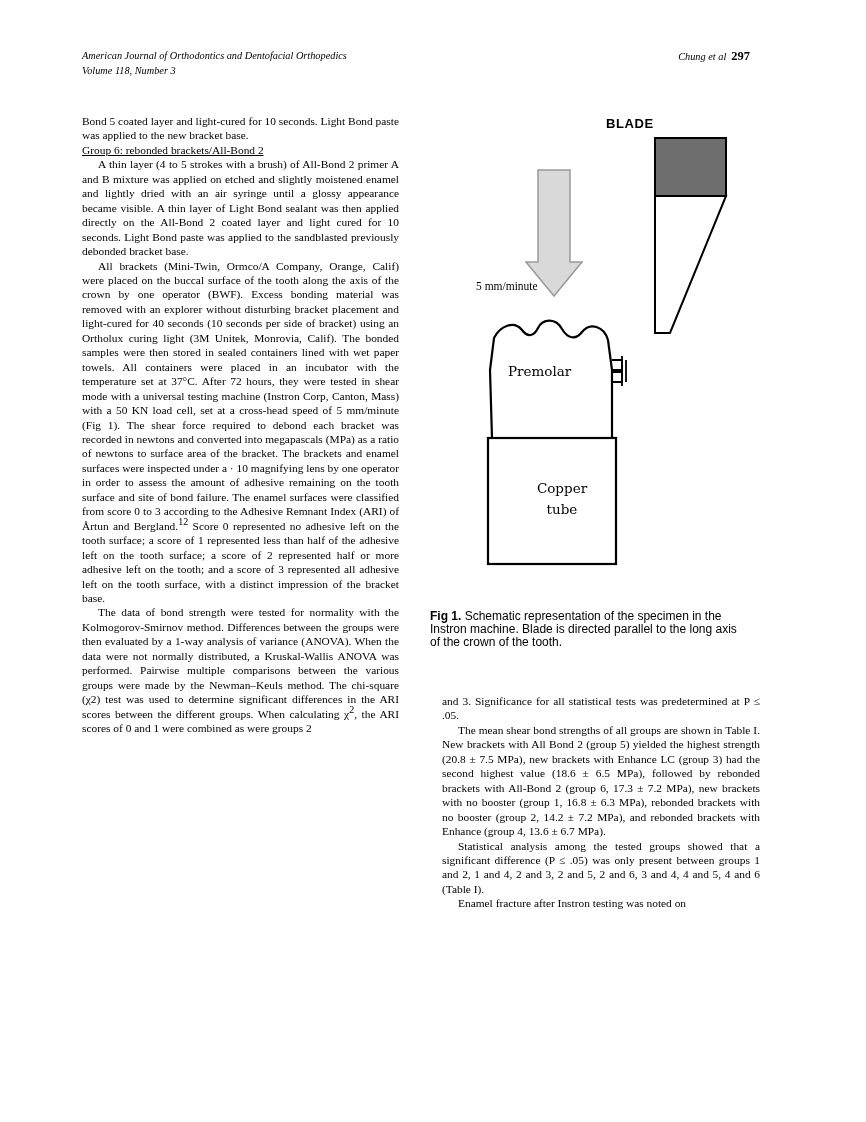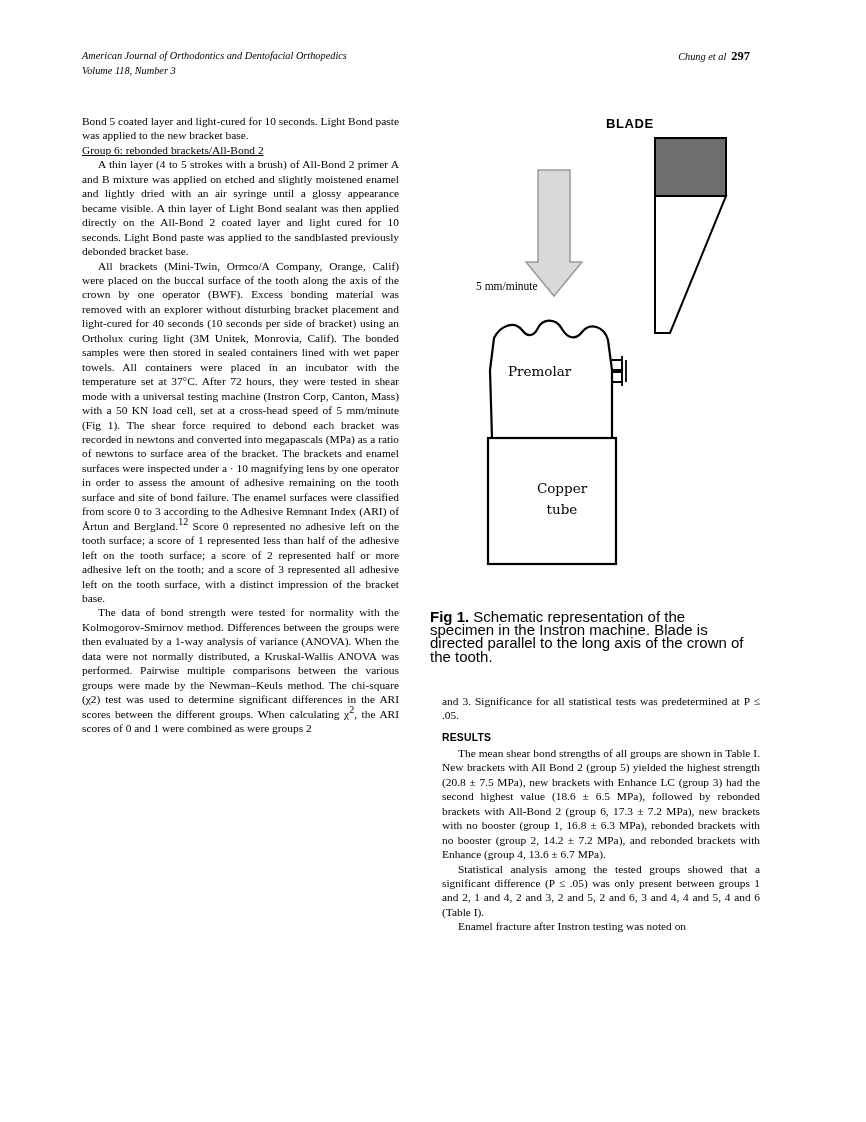--- a/index.html
+++ b/index.html
@@ -133,21 +133,21 @@
     text-align: center;
     width: 96px;
   }
 
   .fig-caption {
     position: absolute;
     left: 430px;
     top: 610px;
     width: 318px;
     font-family: "Liberation Sans", sans-serif;
-    font-size: 15px;
+    font-size: 12px;
     line-height: 13.2px;
     text-align: left;
   }
   .fig-caption b { font-weight: bold; }
 
   .right-text {
     position: absolute;
     left: 442px;
     top: 694px;
     width: 318px;
@@ -213,19 +213,18 @@
     <div class="premolar-label">Premolar</div>
     <div class="copper-label">Copper<br>tube</div>
   </div>
 
   <div class="fig-caption">
     <b>Fig 1.</b><span> Schematic representation of the specimen in the Instron machine. Blade is directed parallel to the long axis of the crown of the tooth.</span>
   </div>
 
   <div class="right-text">
     <p class="noindent" style="text-indent:0">and 3. Significance for all statistical tests was predetermined at P ≤ .05.</p>
-    <div class="sect-title">RESULTS</div>
     <p>The mean shear bond strengths of all groups are shown in Table I. New brackets with All Bond 2 (group 5) yielded the highest strength (20.8 ± 7.5 MPa), new brackets with Enhance LC (group 3) had the second highest value (18.6 ± 6.5 MPa), followed by rebonded brackets with All-Bond 2 (group 6, 17.3 ± 7.2 MPa), new brackets with no booster (group 1, 16.8 ± 6.3 MPa), rebonded brackets with no booster (group 2, 14.2 ± 7.2 MPa), and rebonded brackets with Enhance (group 4, 13.6 ± 6.7 MPa).</p>
     <p>Statistical analysis among the tested groups showed that a significant difference (P ≤ .05) was only present between groups 1 and 2, 1 and 4, 2 and 3, 2 and 5, 2 and 6, 3 and 4, 4 and 5, 4 and 6 (Table I).</p>
     <p>Enamel fracture after Instron testing was noted on</p>
   </div>
 
 </div>
 
 </body></html>

